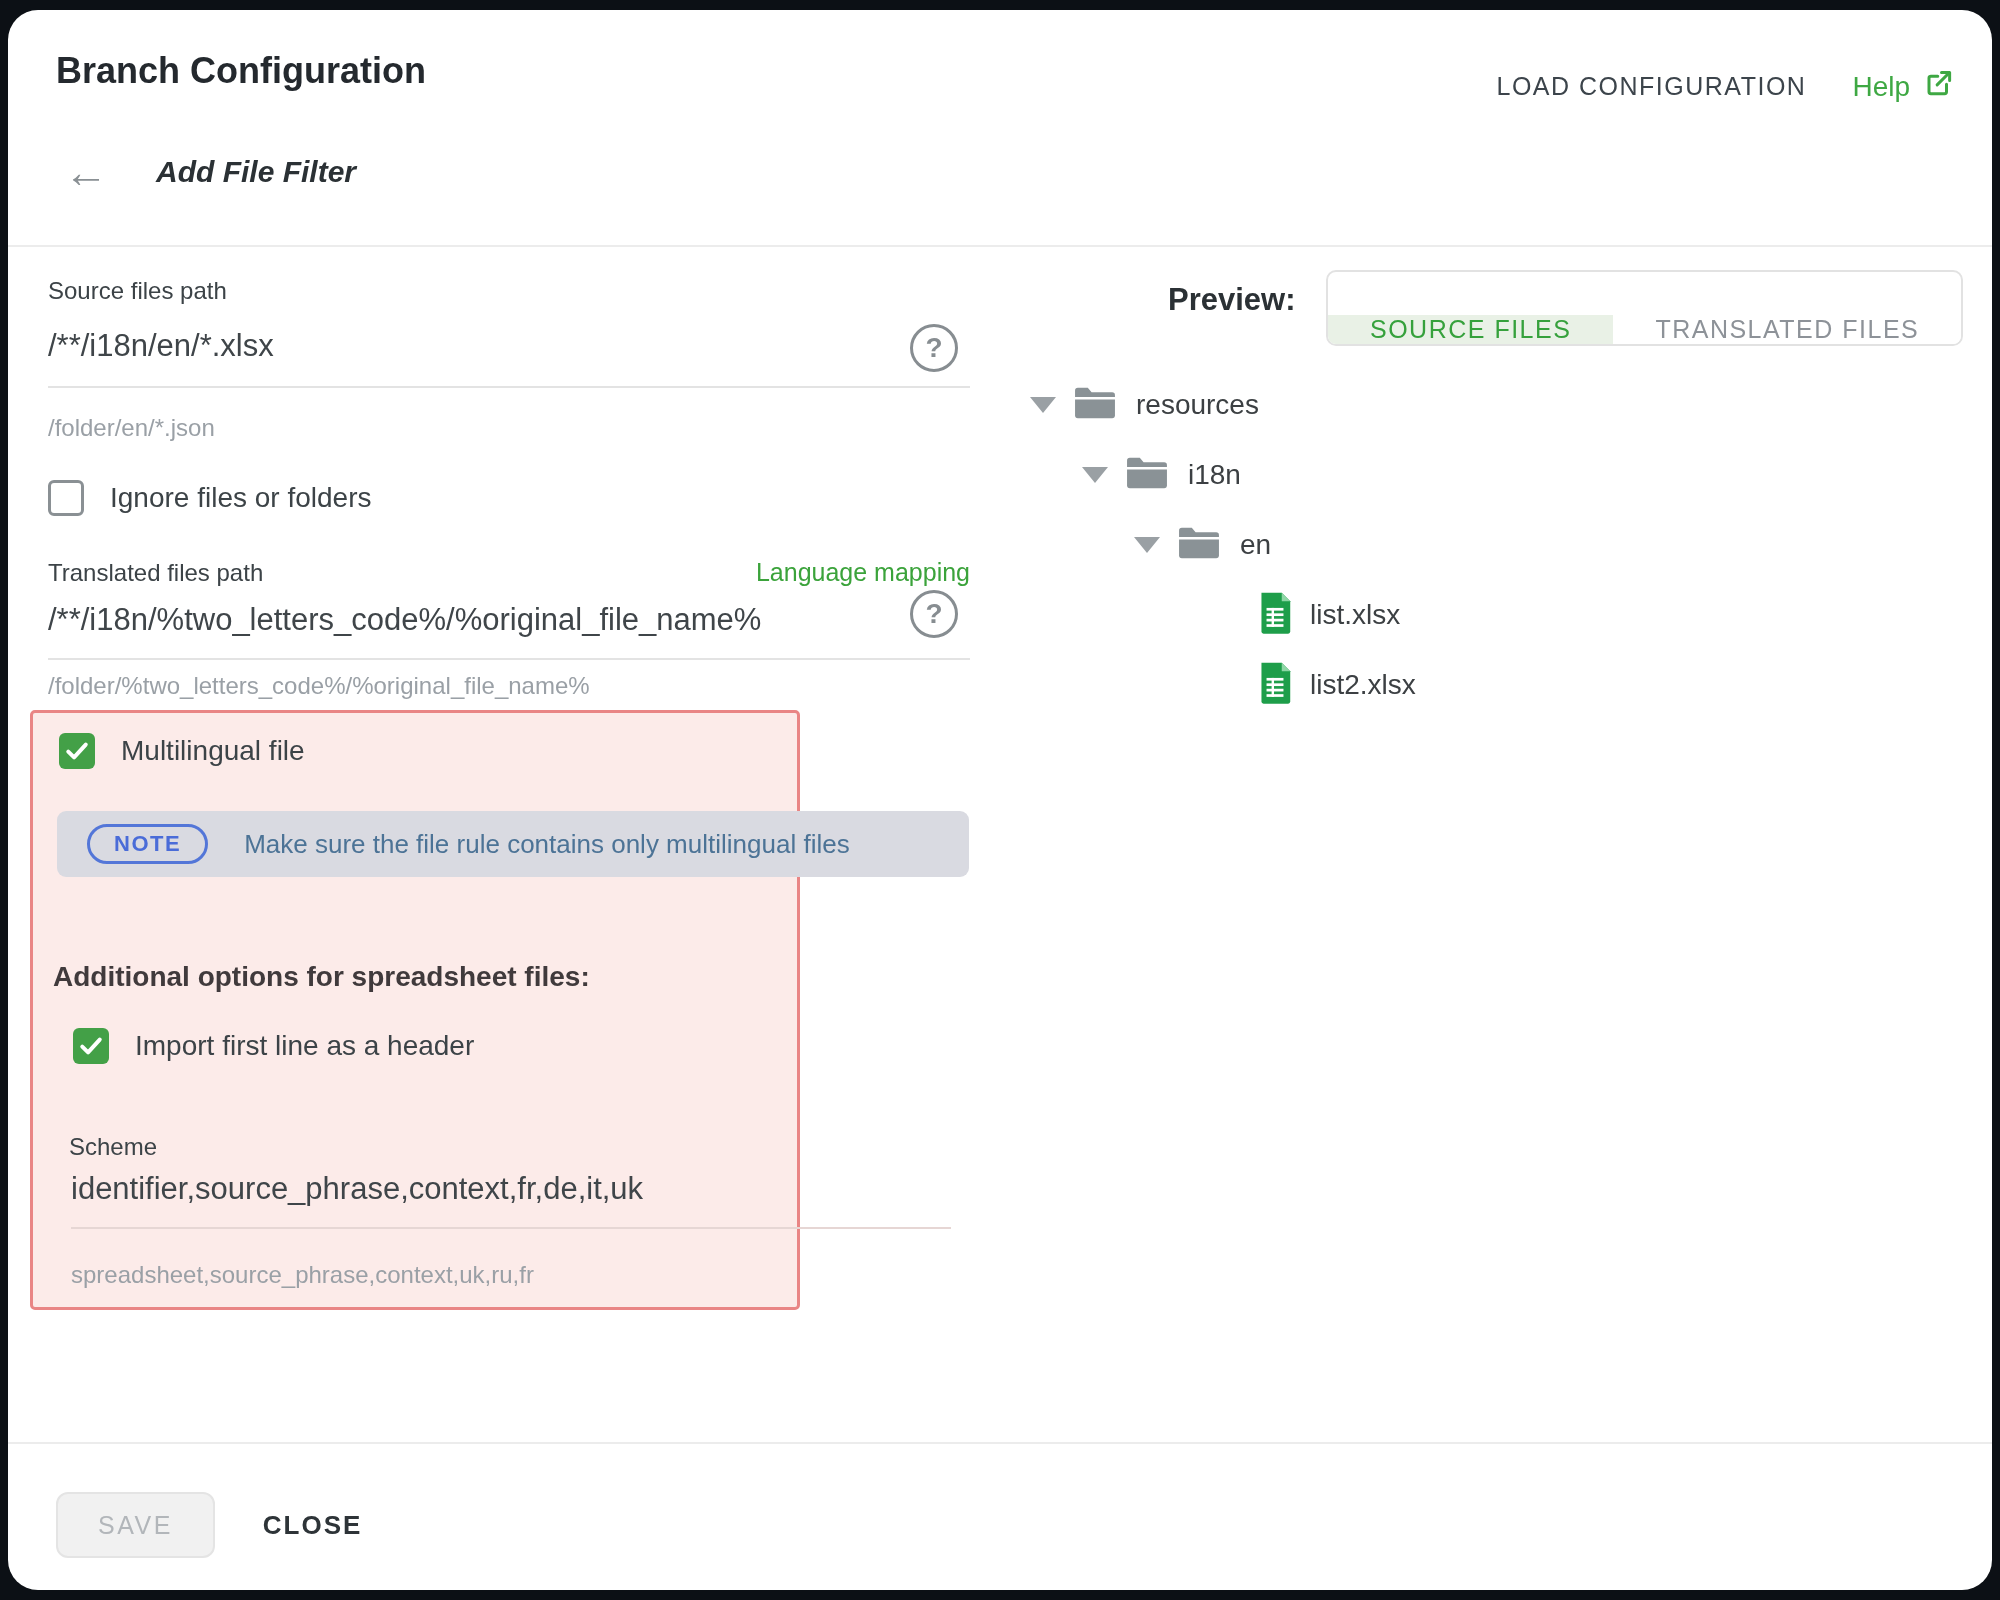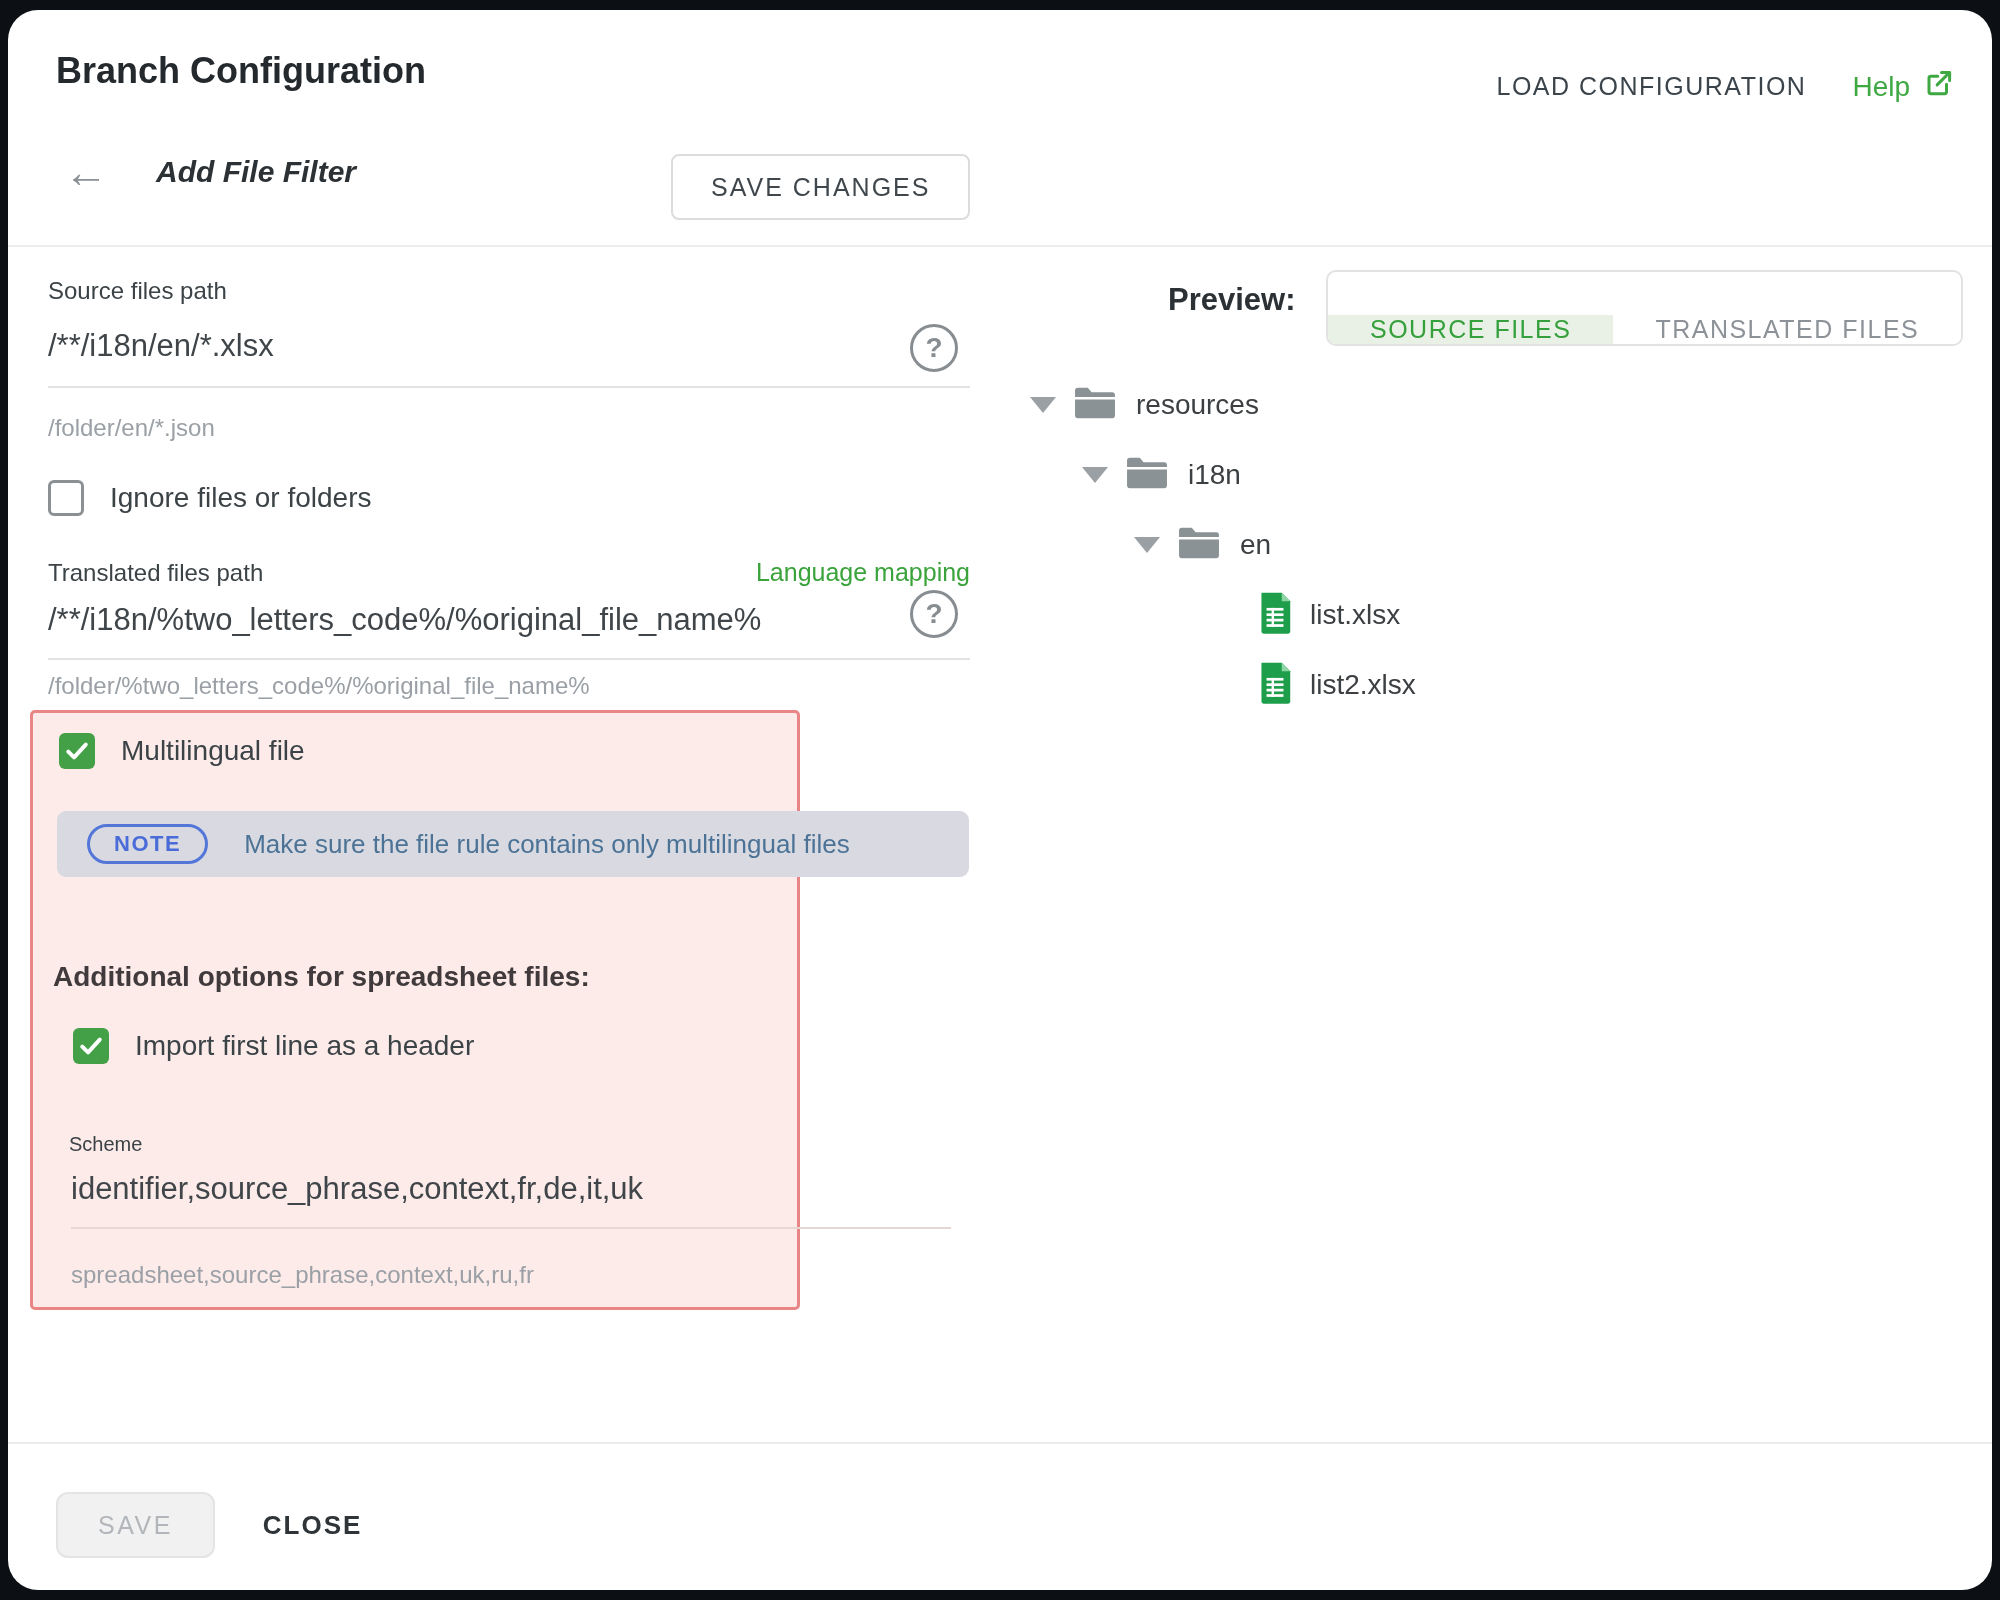--- a/index.html
+++ b/index.html
@@ -49,21 +49,21 @@
   .pink-box{position:absolute;left:22px;top:700px;width:770px;height:600px;box-sizing:border-box;
     background:#fcebe9;border:3.5px solid #e98585;border-radius:5px;}
   .mult-row{position:absolute;left:26px;top:20px;}
   .note-bar{position:absolute;left:24px;top:98px;width:912px;height:66px;background:#d9dae1;
     border-radius:9px;display:flex;align-items:center;padding-left:30px;box-sizing:border-box;gap:36px;}
   .note-pill{border:3px solid #5376d8;border-radius:999px;padding:4px 24px;color:#4a6cd8;
     font-size:22px;font-weight:bold;letter-spacing:1.5px;}
   .note-text{font-size:26px;color:#4c7396;}
   .options-heading{position:absolute;left:20px;top:248px;font-size:28px;font-weight:bold;color:#403a3c;}
   .import-row{position:absolute;left:40px;top:315px;}
-  .scheme-label{position:absolute;left:36px;top:420px;font-size:20px;color:#3c4347;}
+  .scheme-label{position:absolute;left:36px;top:420px;font-size:24px;color:#3c4347;}
   .scheme-input{left:38px;top:458px;width:880px;height:56px;border-bottom:2px solid #e6d6d4;}
   .scheme-hint{position:absolute;left:38px;top:548px;}
   
   .preview-label{position:absolute;left:1160px;top:272px;font-size:31px;font-weight:bold;color:#2b3135;}
   .segmented{position:absolute;left:1318px;top:260px;height:72px;display:flex;border:2px solid #e2e2e2;
     border-radius:10px;overflow:hidden;background:#fff;align-items:flex-end;}
   .segment{display:flex;align-items:center;padding:0 42px;font-size:25px;letter-spacing:1.5px;
     color:#8d9298;cursor:pointer;background:#fff;font-weight:500;}
   .segment.active{background:#e9f1e6;color:#36a13c;}
   .file-tree{position:absolute;left:1022px;top:360px;}
@@ -97,21 +97,20 @@
           <line x1="10.5" y1="13.5" x2="20" y2="4"></line>
         </svg>
       </span>
     </div>
   </div>
 
   <div class="subheader">
     <span class="back-arrow">←</span>
     <span class="sub-title">Add File Filter</span>
   </div>
-  <button class="save-changes-btn">SAVE CHANGES</button>
   <div class="top-divider"></div>
 
   <div class="field-label src-label">Source files path</div>
   <div class="input-row src-input">
     <div class="input-value">/**/i18n/en/*.xlsx</div>
     <div class="help-circle src-help">?</div>
   </div>
   <div class="hint src-hint">/folder/en/*.json</div>
 
   <div class="checkbox-row ignore-row">

